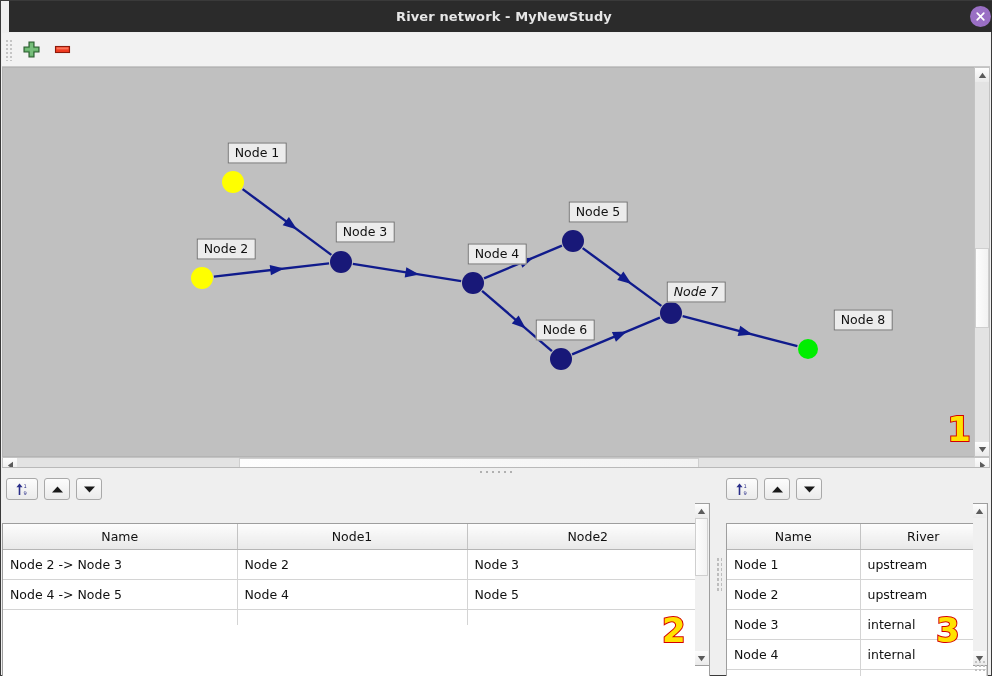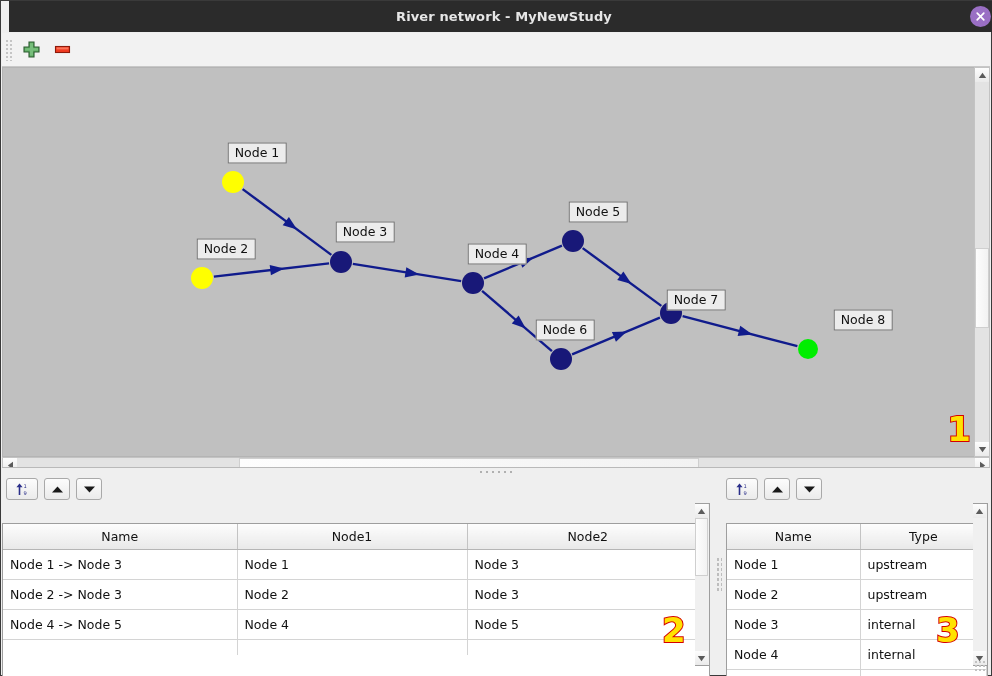--- a/index.html
+++ b/index.html
@@ -267,21 +267,21 @@
           <circle cx="805" cy="281" r="10" fill="#00ee00"></circle>
         </g>
     </svg>
     <div id="node-labels">
         <div class="node-label" style="left: 254px; top: 85px;">Node 1</div>
         <div class="node-label" style="left: 223px; top: 181px;">Node 2</div>
         <div class="node-label" style="left: 362px; top: 164px;">Node 3</div>
         <div class="node-label" style="left: 494px; top: 186px;">Node 4</div>
         <div class="node-label" style="left: 595px; top: 144px;">Node 5</div>
         <div class="node-label" style="left: 562px; top: 262px;">Node 6</div>
-        <div class="node-label" style="left: 693px; top: 232px;">Node 7</div>
+        <div class="node-label" style="left: 693px; top: 224px; font-style: italic;">Node 7</div>
         <div class="node-label" style="left: 860px; top: 252px;">Node 8</div>
       </div>
     <div class="marker" style="right:18px; bottom:10px;">1</div>
   </div>
 
   <div class="vscroll">
     <div class="sb-track" style="left:0;top:14px;width:14px;height:360px;"></div>
     <div class="sb-arrow" style="left:0; top:0;">
       <svg width="9" height="7" viewBox="0 0 9 7">
           <path d="M4.5,0.8 L8.2,6 L0.8,6 Z" fill="#5b5b5b"></path>
@@ -347,25 +347,20 @@
             </colgroup>
           <thead>
               <tr id="links-head">
                 <th>Name</th>
                 <th>Node1</th>
                 <th>Node2</th>
               </tr>
             </thead>
           <tbody id="links-body">
               <tr>
-                <td>Node 1 -&gt; Node 3</td>
-                <td>Node 1</td>
-                <td>Node 3</td>
-              </tr>
-              <tr>
                 <td>Node 2 -&gt; Node 3</td>
                 <td>Node 2</td>
                 <td>Node 3</td>
               </tr>
               <tr>
                 <td>Node 4 -&gt; Node 5</td>
                 <td>Node 4</td>
                 <td>Node 5</td>
               </tr>
               <tr>
@@ -420,21 +415,21 @@
 
       <div class="tablebox right">
         <table class="grid">
           <colgroup>
               <col style="width:133px">
               <col>
             </colgroup>
           <thead>
               <tr id="nodes-head">
                 <th>Name</th>
-                <th>Type</th>
+                <th>River</th>
               </tr>
             </thead>
           <tbody id="nodes-body">
               <tr>
                 <td>Node 1</td>
                 <td>upstream</td>
               </tr>
               <tr>
                 <td>Node 2</td>
                 <td>upstream</td>

